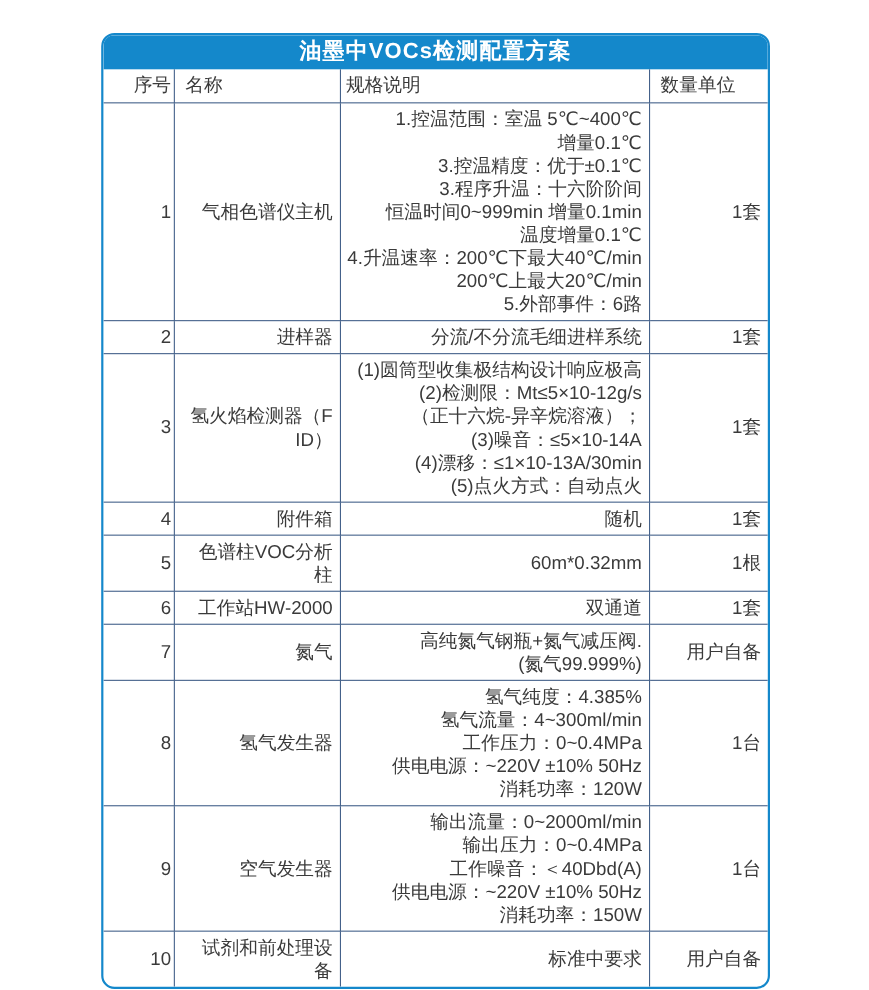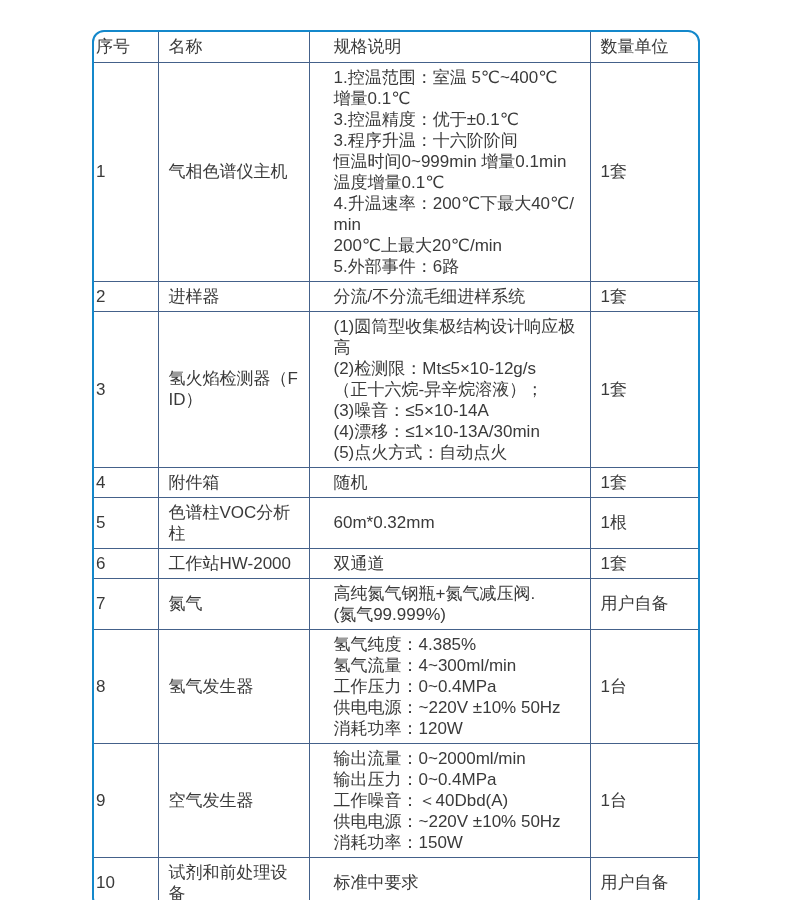--- a/index.html
+++ b/index.html
@@ -38,37 +38,39 @@
   }
   th,td{
     border:1px solid var(--grid);
     font-size:17px;
     font-weight:normal;
     color:var(--text);
     padding:4px 6px;
     vertical-align:middle;
     line-height:21px;
     word-break:break-all;
+    text-align:right;
   }
   
   th:first-child,td:first-child{ border-left:none; }
   th:last-child,td:last-child{ border-right:none; }
   thead th{ border-top:none; height:30px; text-align:left; }
   tbody tr:last-child td{ border-bottom:none; }
 
-  th.h-no, td.c-no{ text-align:left; padding-left:2px; padding-right:2px; }
+  th.h-no, td.c-no{ text-align:right; padding-left:2px; padding-right:2px; }
   th.h-name, td.c-name{ padding-left:10px;margin-top:24px; }
-  th.h-spec, td.c-spec{ padding-left:24px; }
+  th.h-spec, td.c-spec{ padding-left:5px; }
   th.h-qty, td.c-qty{ padding-left:10px; }
   .spec-line{ line-height:21px; }
 </style>
 </head>
 <body>
 
 <div class="panel">
+  <div class="title-bar">油墨中VOCs检测配置方案</div>
   <table>
     <colgroup>
       <col style="width:64px">
       <col style="width:151px">
       <col style="width:281px">
       <col>
     </colgroup>
     <thead>
       <tr>
         <th class="h-no">序号</th>

